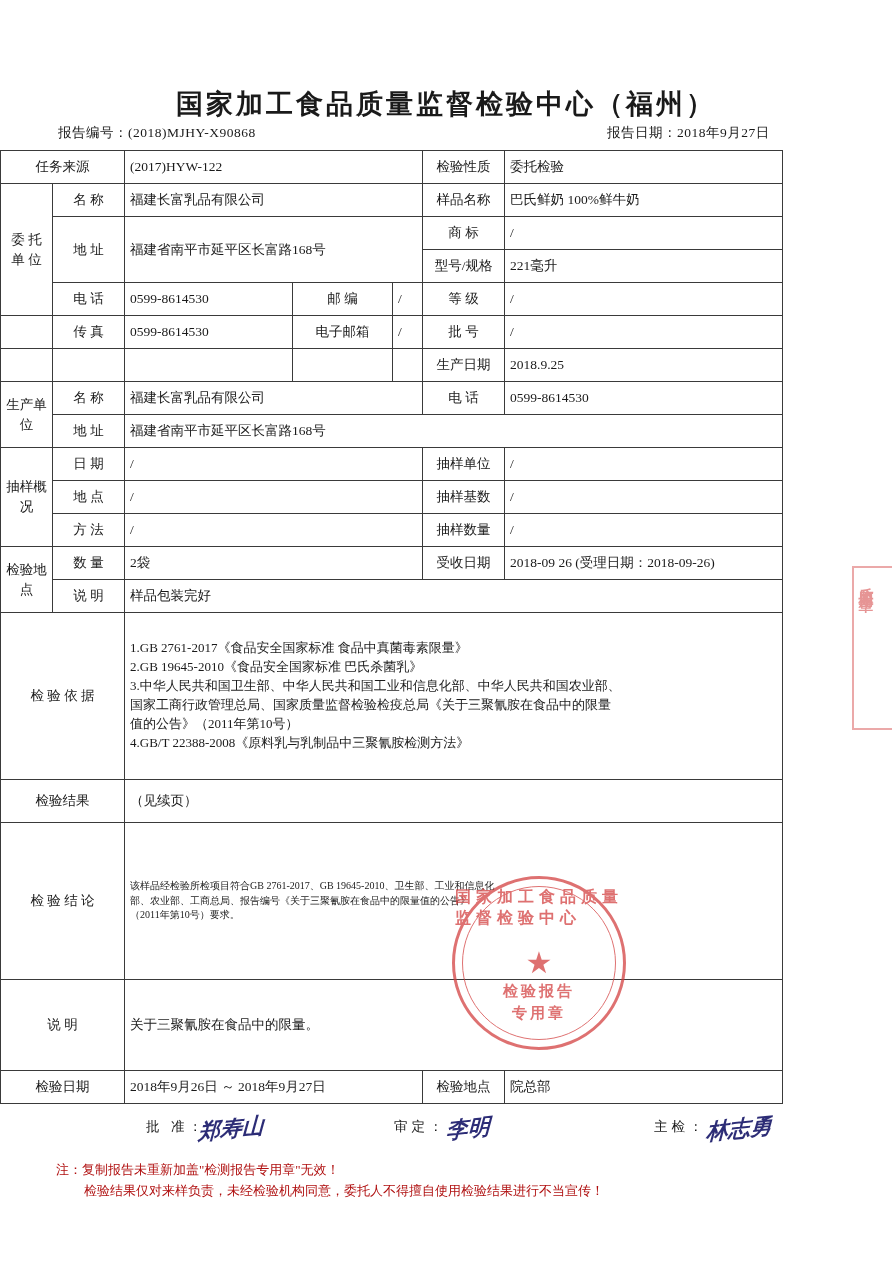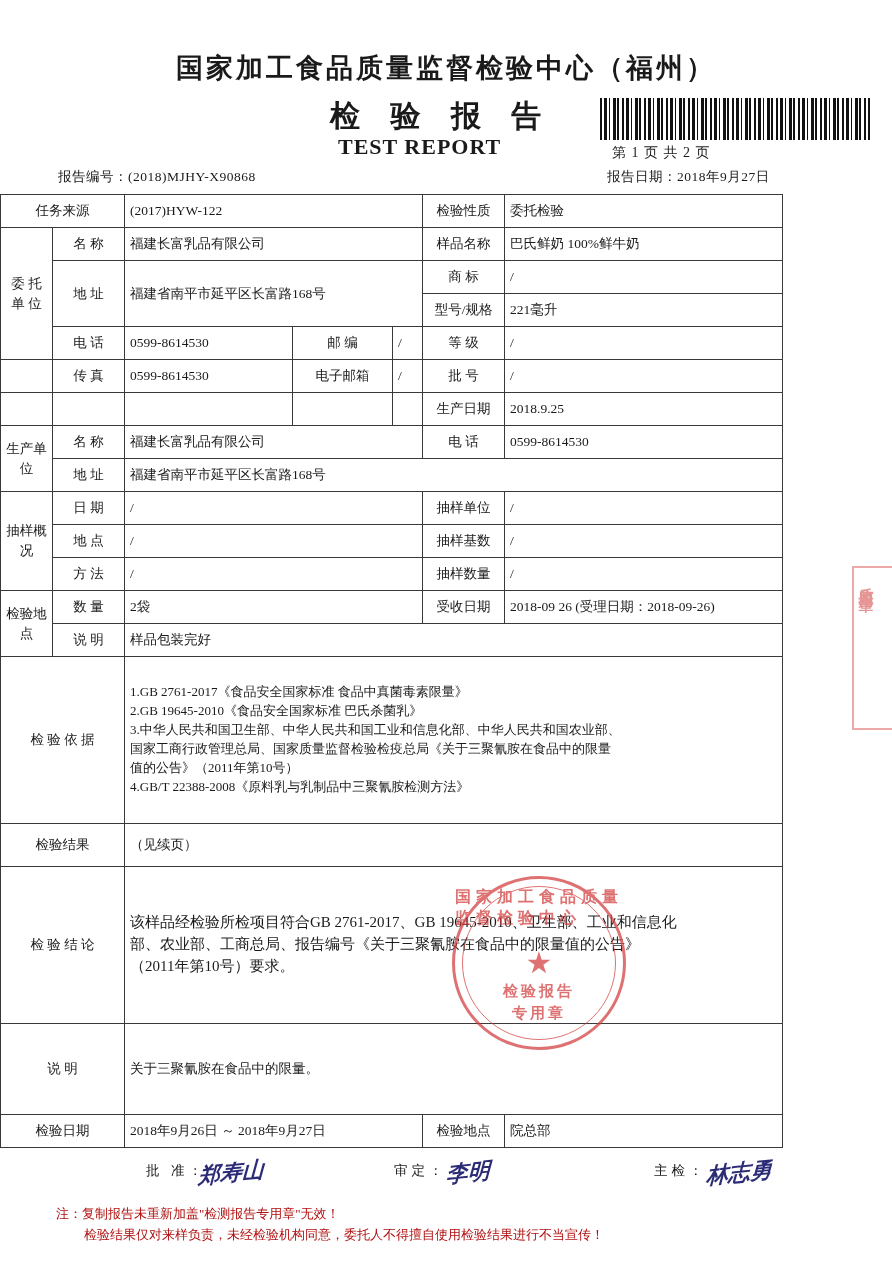--- a/index.html
+++ b/index.html
@@ -19,21 +19,21 @@
     position: relative;
     width: 892px;
     height: 1261px;
     box-sizing: border-box;
     padding: 0;
   }
 
   
   .header {
     text-align: center;
-    padding-top: 50px;
+    padding-top: 86px;
   }
   .title-cn {
     font-size: 27px;
     font-weight: bold;
     letter-spacing: 3px;
     font-family: "DejaVu Serif", "Liberation Serif", serif;
   }
   .title-en {
     font-size: 14.5px;
     font-weight: bold;
@@ -134,21 +134,21 @@
   }
 
   .basis-cell {
     padding: 8px 10px 10px 12px;
     line-height: 1.75;
     font-size: 13px;
   }
   .concl-cell {
     padding: 10px 12px 14px 12px;
     line-height: 1.85;
-    font-size: 15px;
+    font-size: 10px;
     position: relative;
   }
   .note-cell {
     padding: 10px 12px;
     font-size: 13.5px;
   }
 
   
   .sign-row {
     position: relative;
@@ -261,26 +261,20 @@
 </style>
 </head>
 <body>
 
 <div class="page">
 
   <div class="header">
     <div class="title-cn">国家加工食品质量监督检验中心（福州）</div>
   </div>
 
-  <div class="report-band">
-    <div class="report-cn">检 验 报 告</div>
-    <div class="report-en">TEST REPORT</div>
-    <div class="barcode"></div>
-    <div class="page-no">第 1 页  共 2 页</div>
-  </div>
 
   <div class="meta-row">
     <span class="meta-left">报告编号：(2018)MJHY-X90868</span>
     <span class="meta-right">报告日期：2018年9月27日</span>
   </div>
 
   <table class="main">
     <colgroup>
       <col style="width:52px">
       <col style="width:72px">

